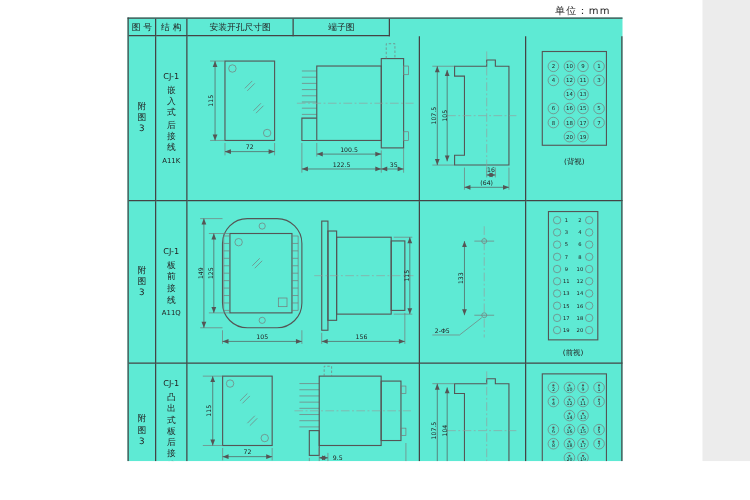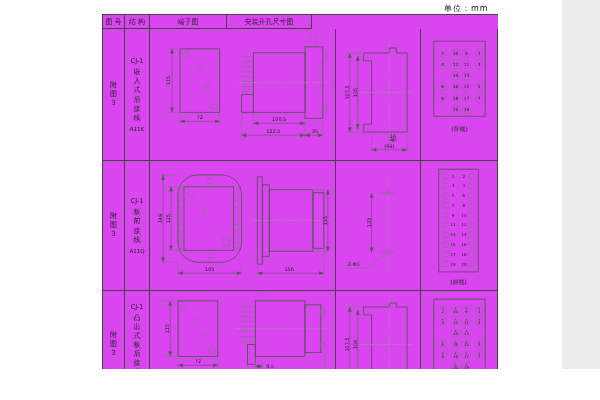--- a/index.html
+++ b/index.html
@@ -1,20 +1,20 @@
 <!DOCTYPE html>
 <html><head>
 <meta charset="utf-8">
 <style>
   html,body{margin:0;padding:0;background:#fff;}
   .page{position:relative;width:600px;height:369px;background:#fff;overflow:hidden;
         font-family:"DejaVu Sans","Liberation Sans",sans-serif;color:#222;}
   .strip{position:absolute;right:0;top:0;width:38px;height:400px;background:#ececec;}
   .unit{position:absolute;top:3px;left:444px;font-size:8px;letter-spacing:1px;}
-  .tbl{position:absolute;left:102px;top:14px;background:#d946ef;border-top:1px solid #444;border-left:1px solid #444;}
+  .tbl{position:absolute;left:102px;top:14px;background:#5eead4;border-top:1px solid #444;border-left:1px solid #444;}
   .trow{display:flex;}
   .c{border-right:1px solid #444;border-bottom:1px solid #444;box-sizing:border-box;
      display:flex;align-items:center;justify-content:center;overflow:hidden;}
   .w1{width:22px}.w2{width:25px}.w3{width:186px}.w4{width:85px}.w5{width:77px}
   .hh{height:14px}.h1{height:132px}.h2{height:130px}.h3{height:108px}
   .hd{font-size:7px;white-space:nowrap;}
   .vtxt{white-space:pre-line;text-align:center;font-size:7px;line-height:1.3;}
   .struct{flex-direction:column;gap:3px;justify-content:center;}
   .typ{font-size:6.5px}.mdl{font-size:5.5px}
   .c svg{display:block;width:100%;height:100%;}
@@ -39,22 +39,22 @@
   </svg>
 
   <div class="strip"></div>
   <div class="unit">单位：mm</div>
 
   <div class="tbl">
 
     <div class="trow">
       <div class="c w1 hh hd">图 号</div>
       <div class="c w2 hh hd">结 构</div>
+      <div class="c w4 hh hd">安装开孔尺寸图</div>
       <div class="c w5 hh hd">端子图</div>
-      <div class="c w4 hh hd">安装开孔尺寸图</div>
     </div>
 
     <div class="trow">
       <div class="c w1 h1 vtxt">附
 图
 3</div>
       <div class="c w2 h1 struct">
         <div class="typ">CJ-1</div>
         <div class="vtxt">嵌
 入

